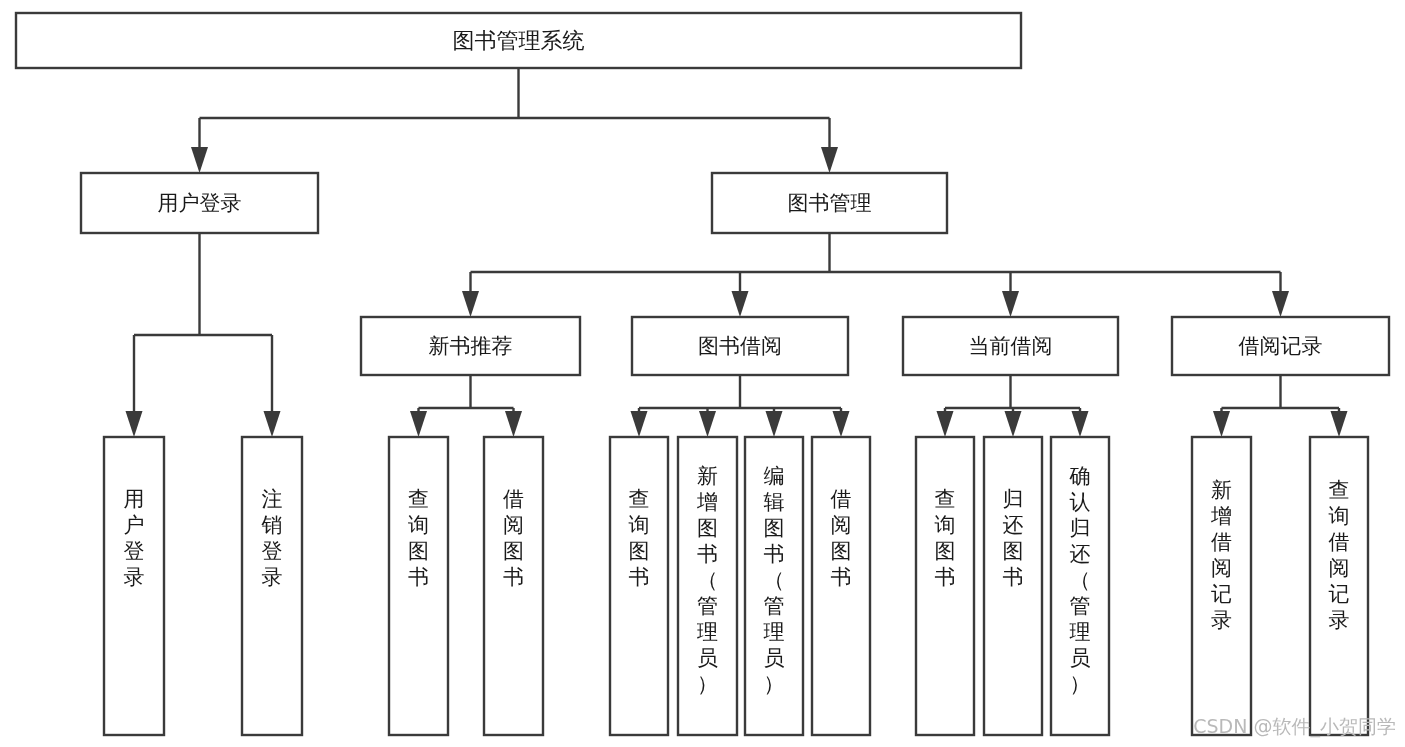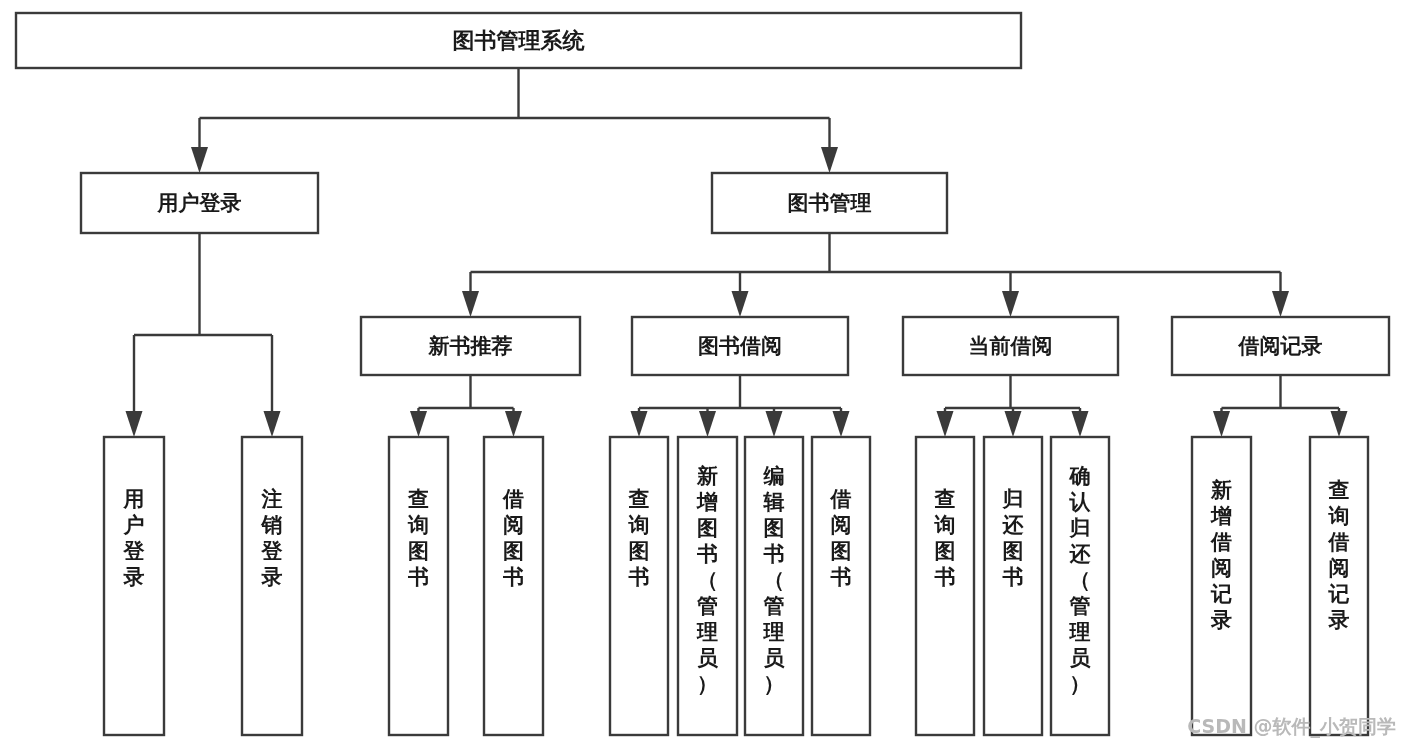--- a/index.html
+++ b/index.html
@@ -14,21 +14,20 @@
     position: relative;
     overflow: hidden;
     font-family: "DejaVu Sans", "Liberation Sans", sans-serif;
   }
   #diagram-root {
     position: absolute;
     left: 0;
     top: 0;
     width: 1405px;
     height: 747px;
-    font-weight: bold;
   }
   svg.flow-canvas {
     display: block;
     width: 1405px;
     height: 747px;
     shape-rendering: geometricPrecision;
   }
   .node-box {
     fill: #ffffff;
     stroke: #3a3a3a;

